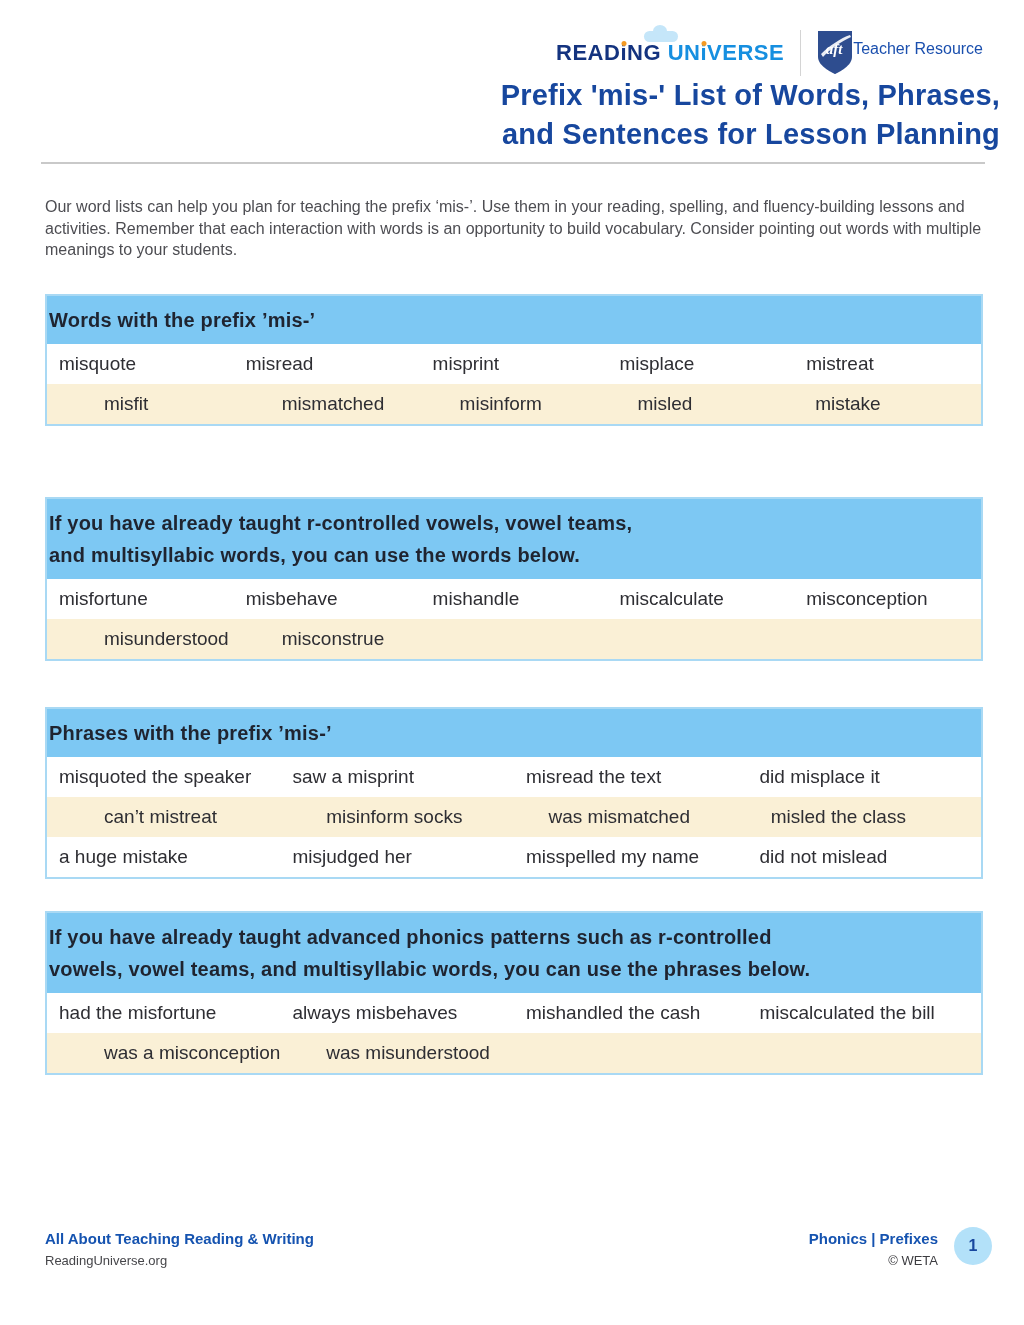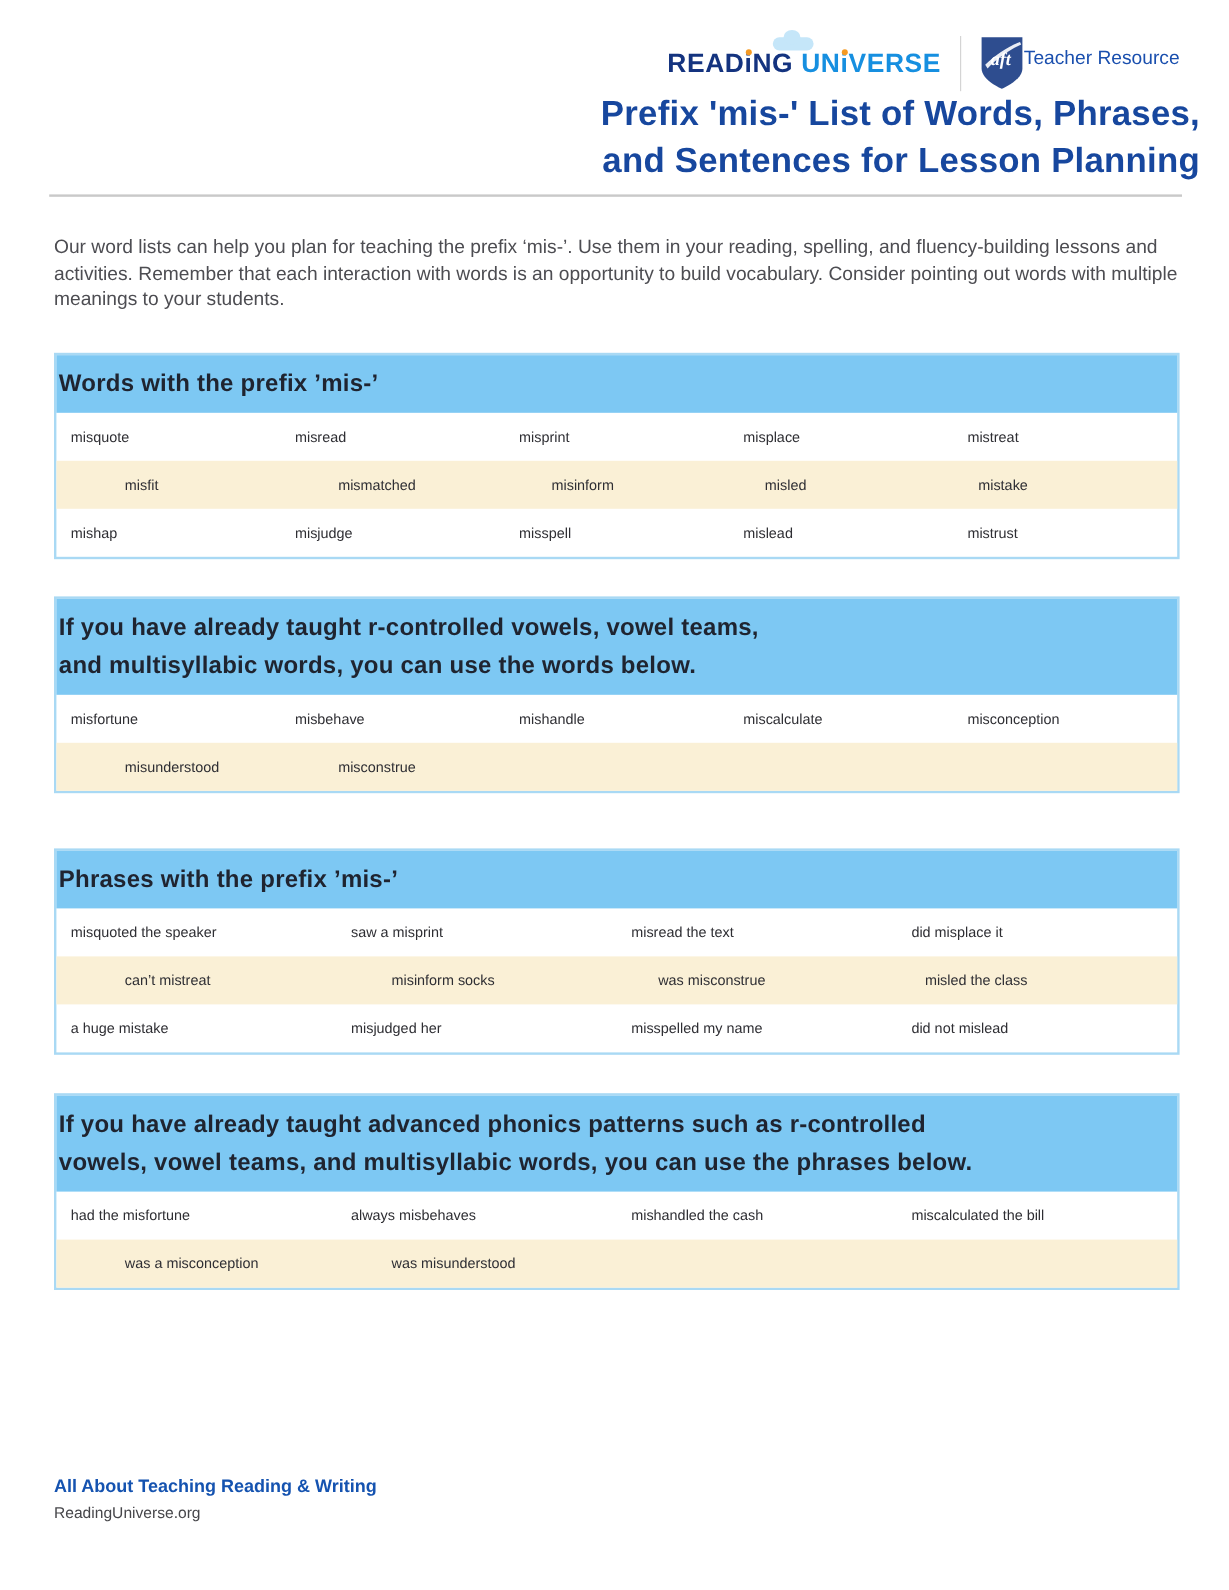--- a/index.html
+++ b/index.html
@@ -46,21 +46,21 @@
   .title-rule{top:162px;left:41px;width:944px;height:2px;background:var(--divider);}
 
   
   .intro{top:196px;left:45px;width:938px;color:var(--intro-gray);font-size:16px;line-height:21.5px;}
 
   
   .ru-table{left:45px;width:938px;border:2px solid var(--border-blue);background:#fff;}
   .t-header{background:var(--header-blue);color:var(--theader-text);font-weight:bold;font-size:20px;padding:8px 2px;line-height:32px;letter-spacing:.2px;}
   .t-row{display:grid;align-items:center;height:40px;}
   .t-row.alt{background:var(--cream);padding-left:45px;}
-  .t-cell{padding-left:12px;font-size:12px;color:var(--cell-text);white-space:nowrap;overflow:hidden;}
+  .t-cell{padding-left:12px;font-size:19px;color:var(--cell-text);white-space:nowrap;overflow:hidden;}
   #table-0{top:294px;}
   #table-1{top:497px;}
   #table-2{top:707px;}
   #table-3{top:911px;}
   .cols-5 .t-row{grid-template-columns:repeat(5,1fr);}
   .cols-4 .t-row{grid-template-columns:repeat(4,1fr);}
 
   
   .footer{top:1230px;left:45px;width:947px;display:flex;justify-content:space-between;align-items:flex-start;}
   .f-left .f-line1{color:var(--link-blue);font-weight:bold;font-size:15px;}
@@ -112,27 +112,20 @@
       <div class="t-cell">misplace</div>
       <div class="t-cell">mistreat</div>
     </div>
     <div class="t-row alt">
       <div class="t-cell">misfit</div>
       <div class="t-cell">mismatched</div>
       <div class="t-cell">misinform</div>
       <div class="t-cell">misled</div>
       <div class="t-cell">mistake</div>
     </div>
-    <div class="t-row">
-      <div class="t-cell">mishap</div>
-      <div class="t-cell">misjudge</div>
-      <div class="t-cell">misspell</div>
-      <div class="t-cell">mislead</div>
-      <div class="t-cell">mistrust</div>
-    </div>
   </div>
 <div id="table-1" class="abs ru-table cols-5">
     <div class="t-header">
       <div>If you have already taught r-controlled vowels, vowel teams,</div>
       <div>and multisyllabic words, you can use the words below.</div>
     </div>
     <div class="t-row">
       <div class="t-cell">misfortune</div>
       <div class="t-cell">misbehave</div>
       <div class="t-cell">mishandle</div>
@@ -150,21 +143,21 @@
     </div>
     <div class="t-row">
       <div class="t-cell">misquoted the speaker</div>
       <div class="t-cell">saw a misprint</div>
       <div class="t-cell">misread the text</div>
       <div class="t-cell">did misplace it</div>
     </div>
     <div class="t-row alt">
       <div class="t-cell">can’t mistreat</div>
       <div class="t-cell">misinform socks</div>
-      <div class="t-cell">was misconstrue</div>
+      <div class="t-cell">was mismatched</div>
       <div class="t-cell">misled the class</div>
     </div>
     <div class="t-row">
       <div class="t-cell">a huge mistake</div>
       <div class="t-cell">misjudged her</div>
       <div class="t-cell">misspelled my name</div>
       <div class="t-cell">did not mislead</div>
     </div>
   </div>
 <div id="table-3" class="abs ru-table cols-4">
@@ -182,13 +175,20 @@
       <div class="t-cell">was a misconception</div>
       <div class="t-cell">was misunderstood</div>
     </div>
   </div>
 
 <div class="abs footer">
   <div class="f-left">
     <div class="f-line1">All About Teaching Reading &amp; Writing</div>
     <div class="f-line2">ReadingUniverse.org</div>
   </div>
+  <div class="f-right">
+    <div class="f-right-text">
+      <div class="f-line1">Phonics | Prefixes</div>
+      <div class="f-line2">© WETA</div>
+    </div>
+    <div class="page-circle">1</div>
+  </div>
 </div>
 
 </body></html>

